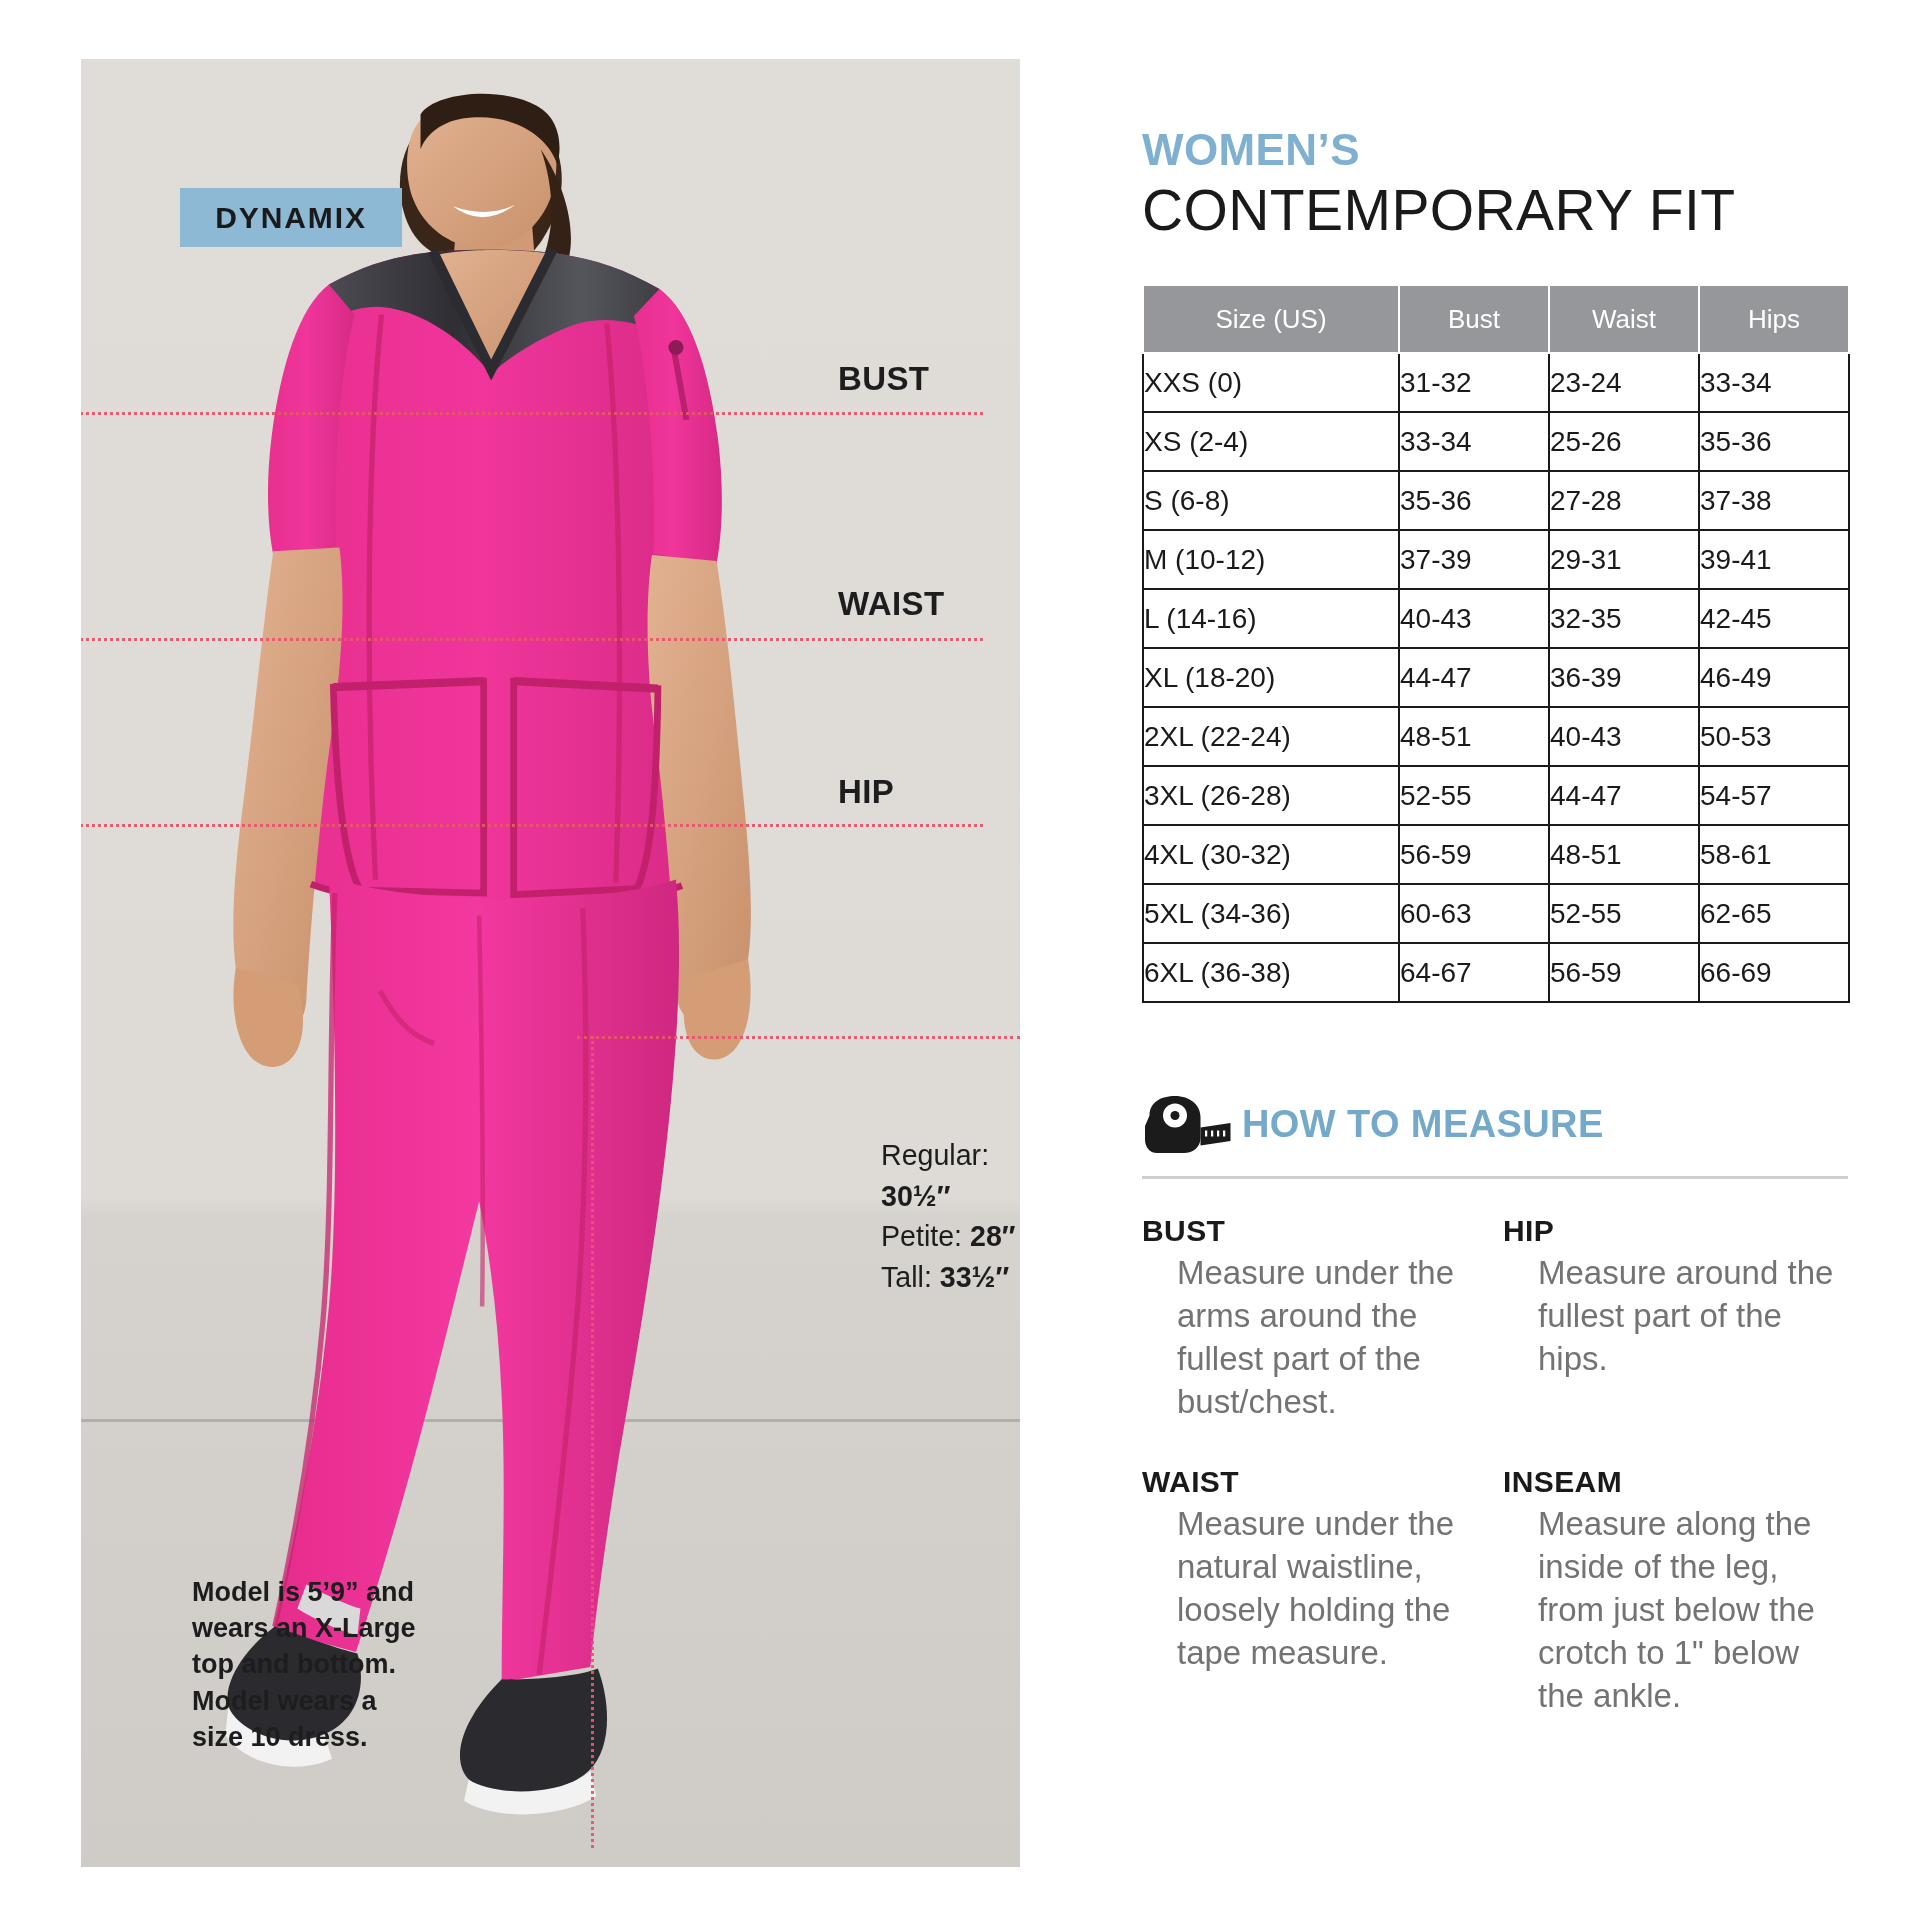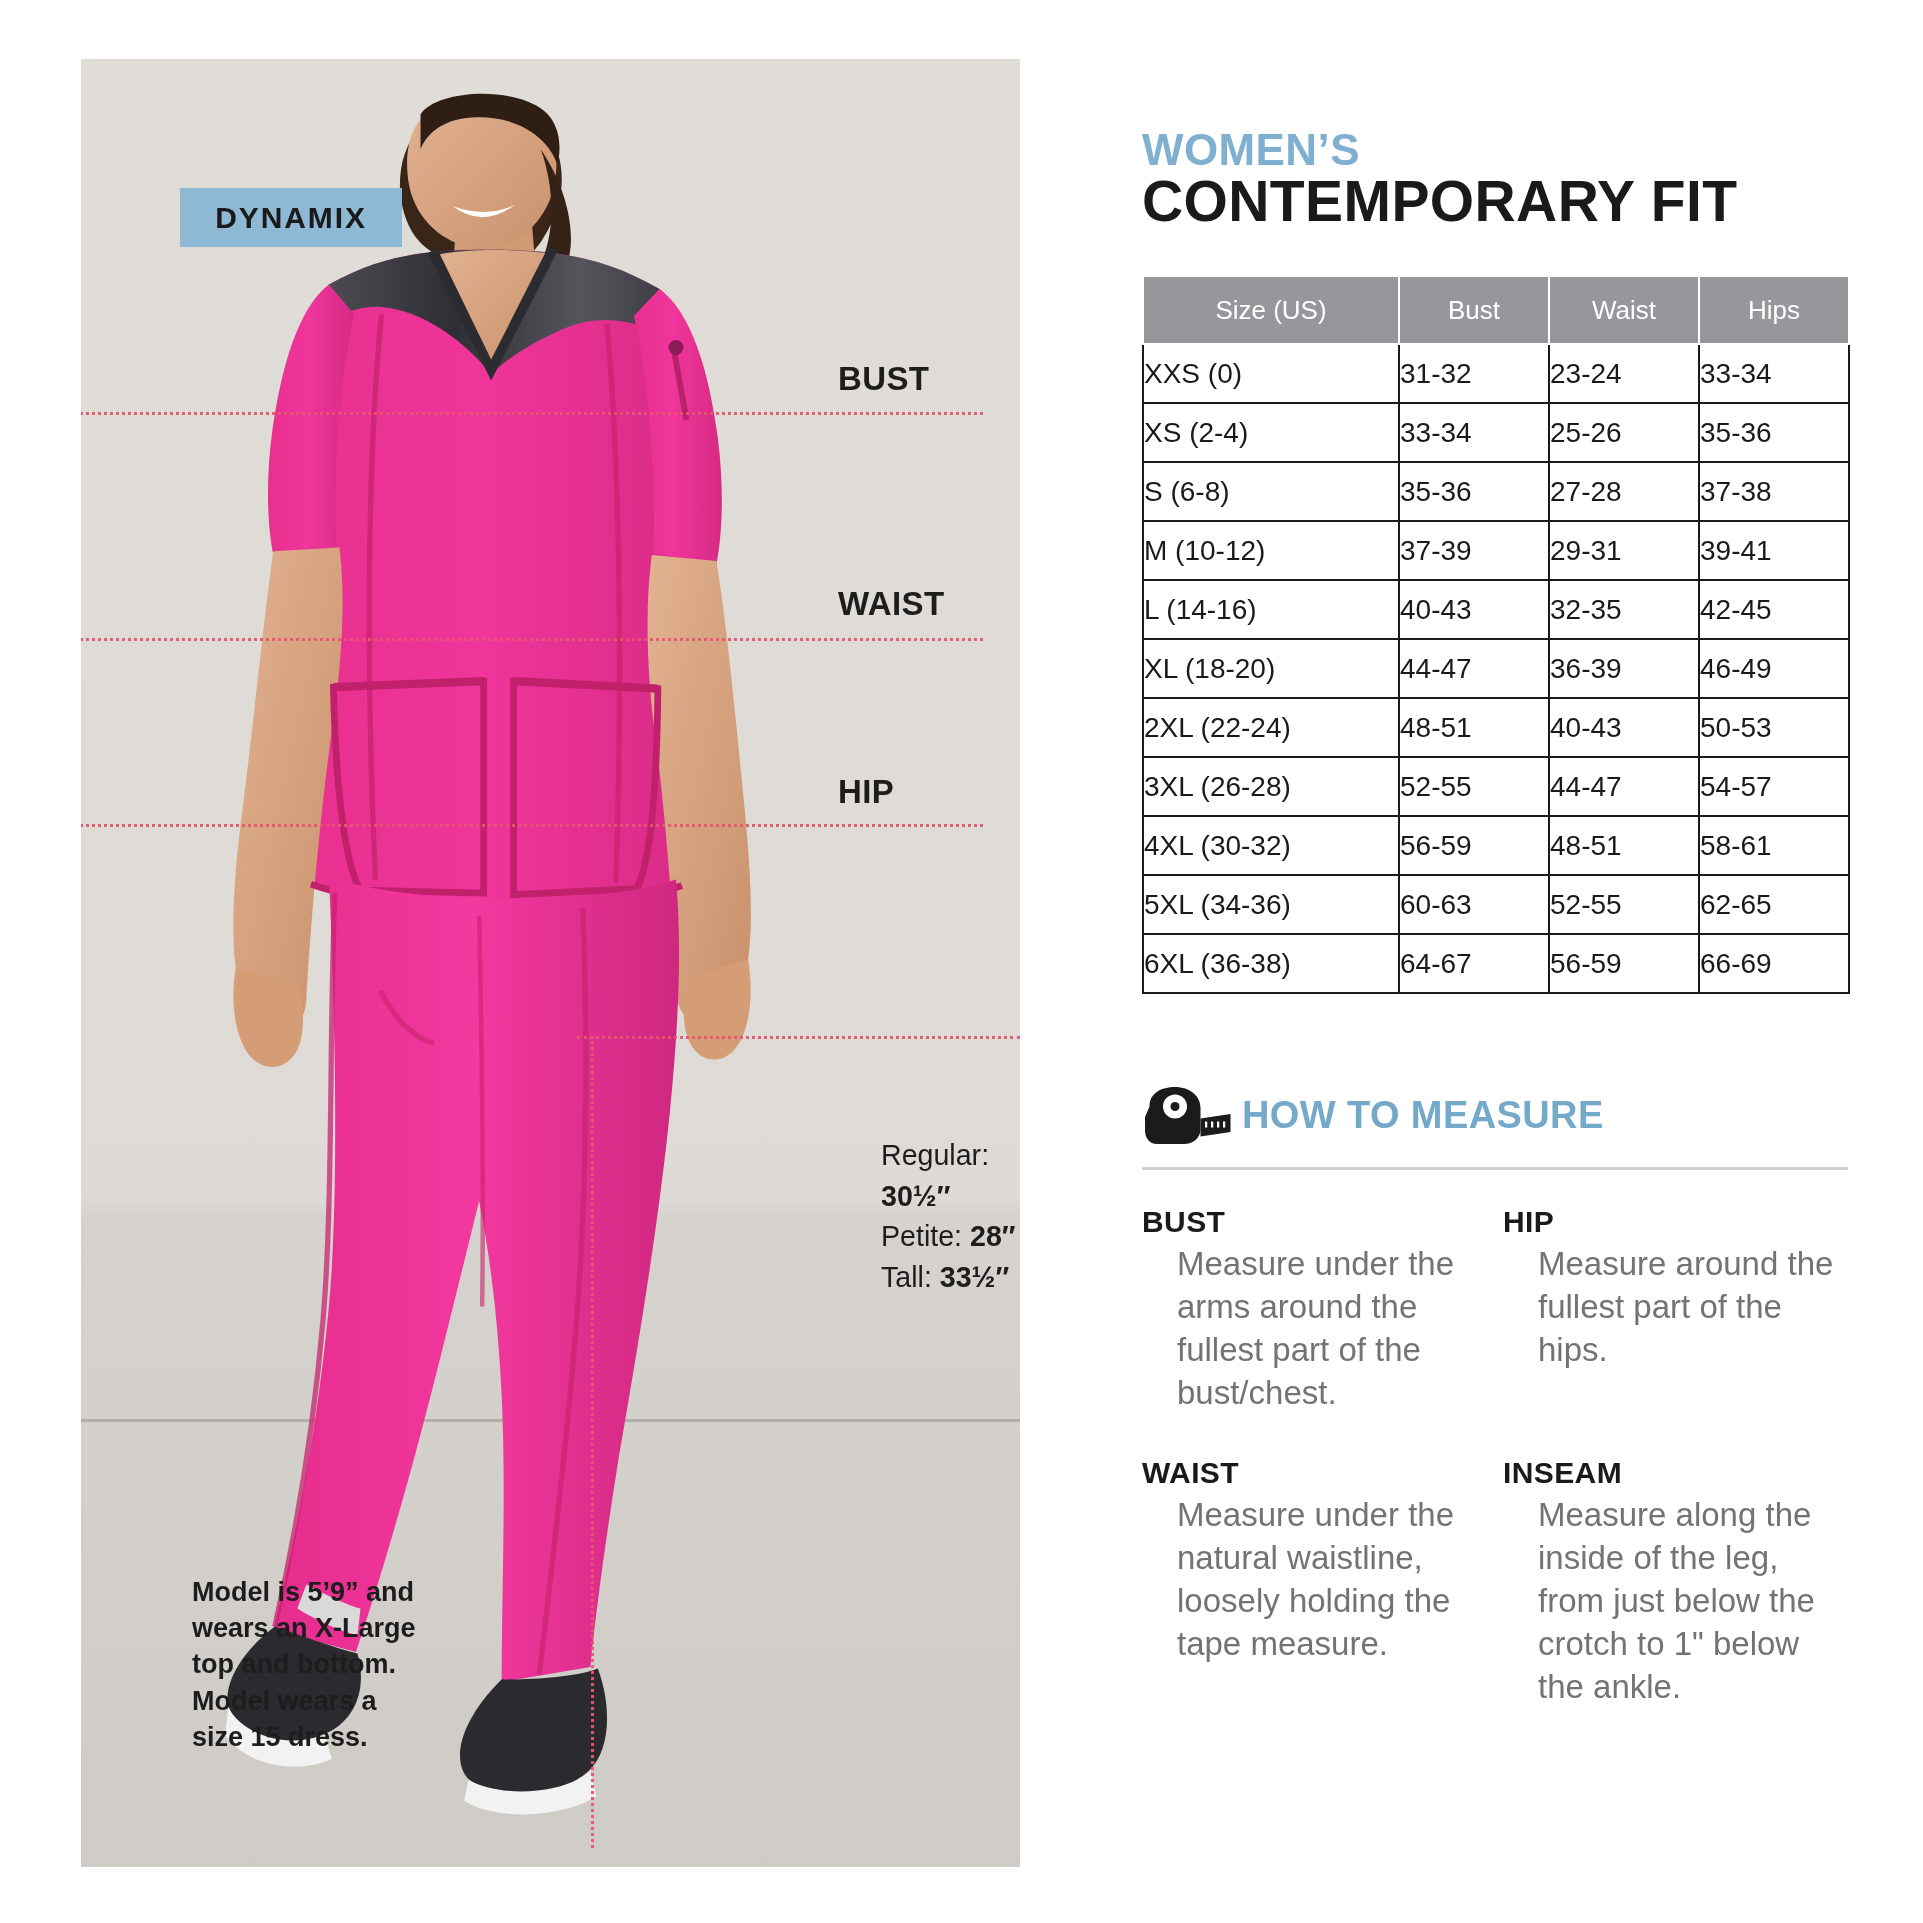--- a/index.html
+++ b/index.html
@@ -79,21 +79,22 @@
 
   
   #right {
     position: absolute; left: 1142px; top: 128px; width: 706px;
   }
   #kicker {
     color: #7fb0cf; font-size: 44px; font-weight: bold;
     letter-spacing: 0.4px; line-height: 1;
   }
   #title {
-    font-size: 57px; font-weight: bold; color: #1a1a1a;
+    margin-top: 9px;
+    font-size: 57px; font-weight: normal; color: #1a1a1a;
     letter-spacing: 0.4px; line-height: 1.04;
   }
 
   
   #size-table {
     margin-top: 44px;
     width: 706px;
     border-collapse: collapse;
     table-layout: fixed;
   }
@@ -293,21 +294,21 @@
       <div>
         <span>Tall:</span>
         <b>33½″</b>
       </div>
     </div>
 
     <div id="brand-tag">
       <span>DYNAMIX</span>
     </div>
 
-    <div id="model-note">Model is 5’9” and wears an X-Large top and bottom. Model wears a size 15 dress.</div>
+    <div id="model-note">Model is 5’9” and wears an X-Large top and bottom. Model wears a size 10 dress.</div>
   </div>
 
   <div id="right">
 
     <div id="kicker">WOMEN’S</div>
     <div id="title">CONTEMPORARY FIT</div>
 
     <table id="size-table">
       <colgroup>
         <col class="c0">

